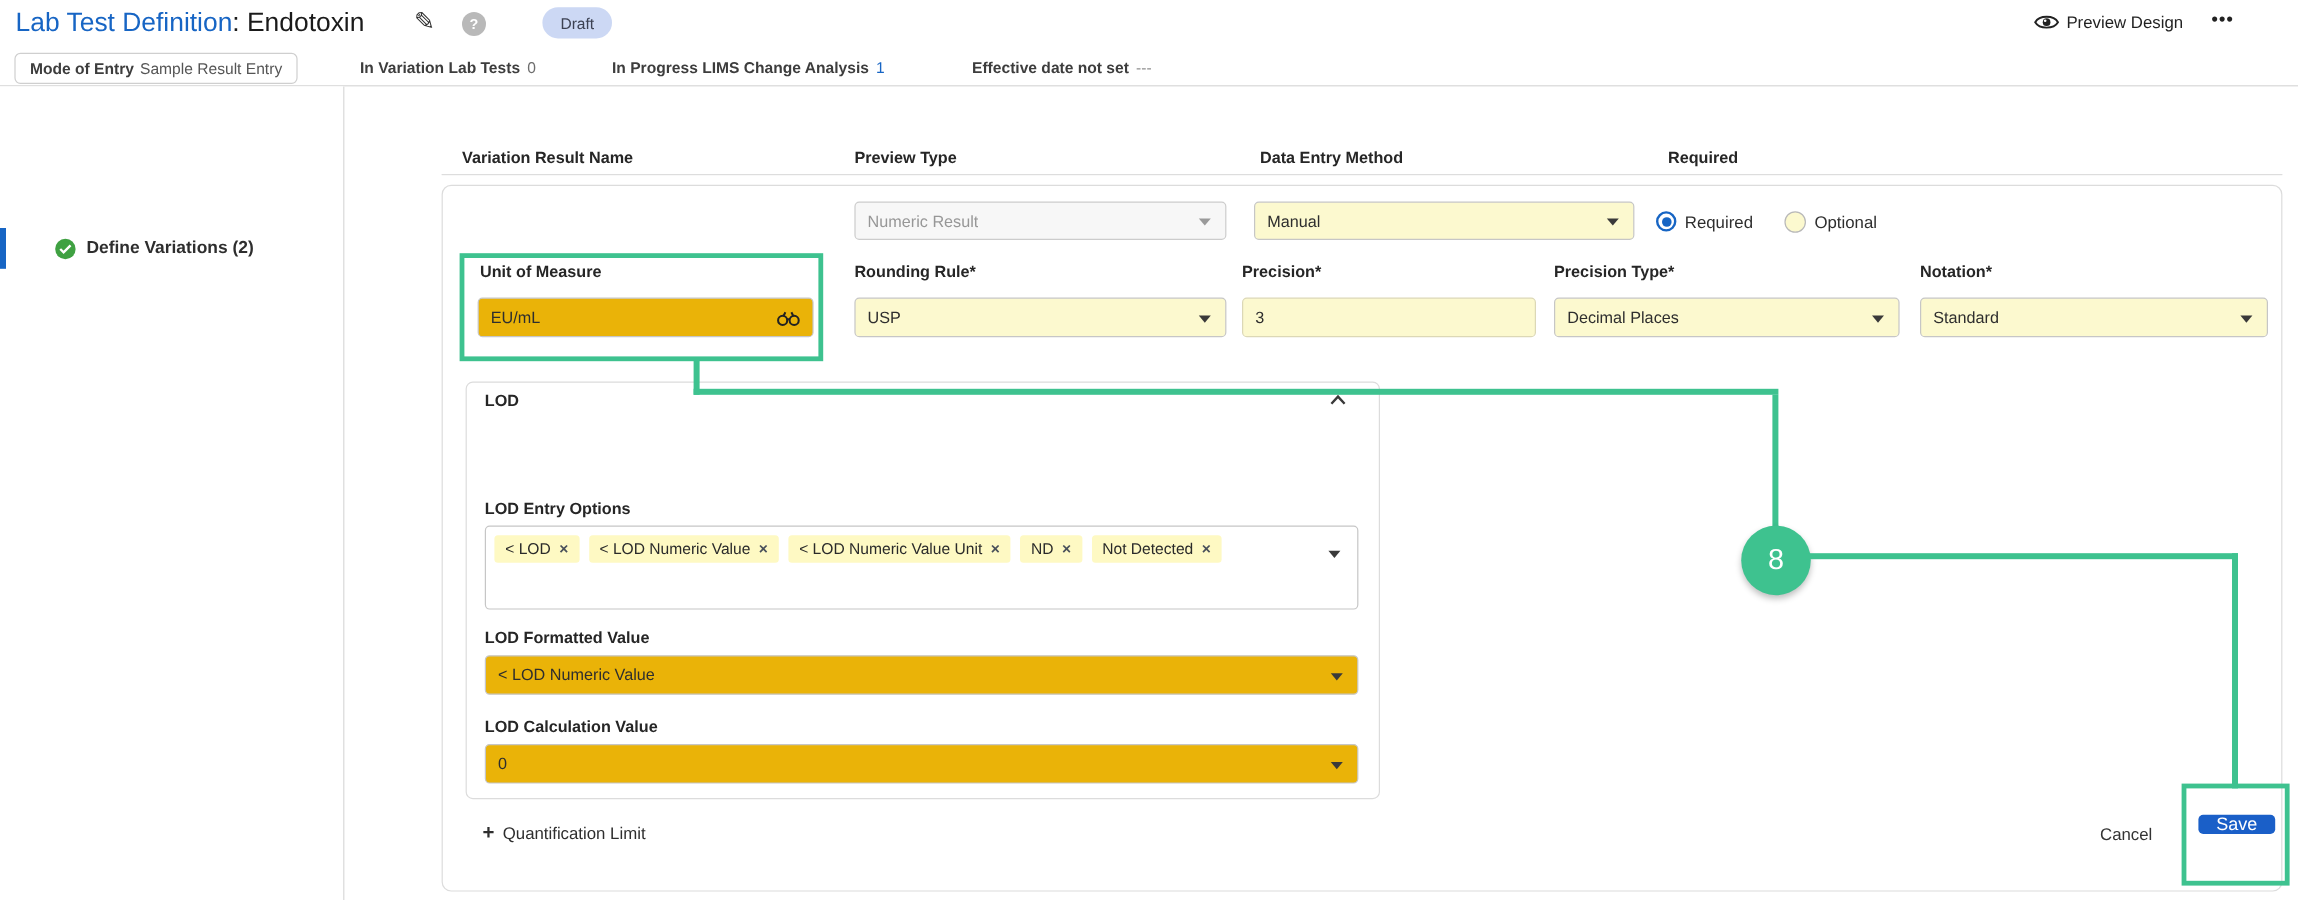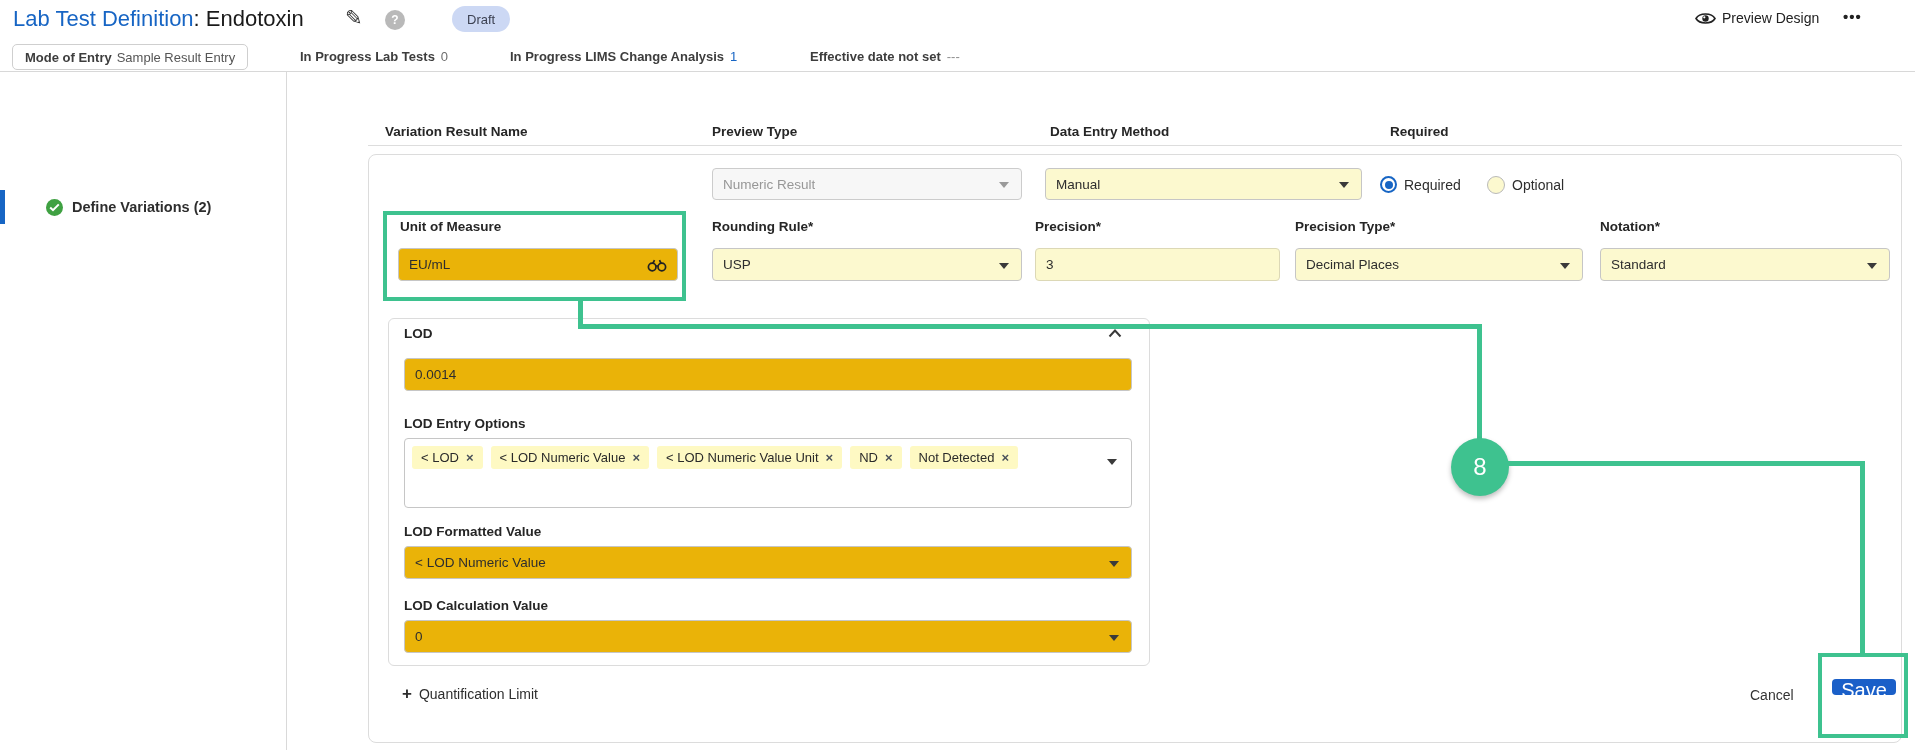--- a/index.html
+++ b/index.html
@@ -67,21 +67,21 @@
   .tag { background:#fef9c3; border-radius:3px; padding:4px 9px; font-size:13px; color:#2a2a2a;
          display:flex; align-items:center; gap:7px; white-space:nowrap; }
   .tag-x { color:#49505a; font-weight:bold; cursor:pointer; }
   .quant-link { position:absolute; left:402px; top:684px; display:flex; align-items:center; gap:7px;
                 font-size:14px; color:#2e2e2e; cursor:pointer; }
   .plus-glyph { font-size:17px; font-weight:bold; color:#2e2e2e; }
 
   .cancel-btn { position:absolute; left:1750px; top:687px; background:none; border:none; font-size:14px;
                 color:#333; font-family:"Liberation Sans", sans-serif; cursor:pointer; }
   .save-btn { position:absolute; left:1832px; top:679px; width:64px; height:16px; background:#1A5FC8;
-              color:#fff; border:none; border-radius:4px; font-size:20px; font-family:"Liberation Sans", sans-serif; cursor:pointer; }
+              color:#fff; border:none; border-radius:4px; font-size:15px; font-family:"Liberation Sans", sans-serif; cursor:pointer; }
 
   
   .ann { position:absolute; pointer-events:none; z-index:50; }
   .ann-box { border:4px solid #3EC28F; background:transparent; }
   .ann-line { background:#3EC28F; }
   .ann-circle { left:1451px; top:438px; width:58px; height:58px; border-radius:50%; background:#3EC28F;
                 color:#fff; font-size:24px; display:flex; align-items:center; justify-content:center;
                 box-shadow:0 3px 5px rgba(0,0,0,0.25); }
 </style>
 </head>
@@ -104,21 +104,21 @@
     </div>
     <span class="more-menu">•••</span>
   </div>
 
   <div class="infobar">
     <div class="mode-tab">
       <span class="ib-b">Mode of Entry</span>
       <span>Sample Result Entry</span>
     </div>
     <div class="info-item" style="left:300px;">
-      <span class="ib-b">In Progress Lab Tests</span>
+      <span class="ib-b">In Variation Lab Tests</span>
       <span class="val-gray">0</span>
     </div>
     <div class="info-item" style="left:510px;">
       <span class="ib-b">In Progress LIMS Change Analysis</span>
       <span class="val-blue">1</span>
     </div>
     <div class="info-item" style="left:810px;">
       <span class="ib-b">Effective date not set</span>
       <span class="val-dim">---</span>
     </div>
@@ -189,23 +189,20 @@
   <div class="field yellow" style="left:1600px; top:248px; width:290px; height:33px;">
     <span class="fval">Standard</span>
     <span class="arrow" style="top:14px;"></span>
   </div>
 
   <div class="lod-panel"></div>
   <span class="fld-label" style="left:404px; top:326px;">LOD</span>
   <svg style="position:absolute; left:1108px; top:329px;" width="14" height="9" viewBox="0 0 14 9">
     <path d="M1.5 7.5 L7 1.5 L12.5 7.5" fill="none" stroke="#3a3a3a" stroke-width="2"></path>
   </svg>
-  <div class="field" style="left:404px; top:358px; width:728px; height:33px;">
-    <span class="fval">0.0014</span>
-  </div>
 
   <span class="fld-label" style="left:404px; top:416px;">LOD Entry Options</span>
   <div class="tagbox">
     <span class="tag">
         <span>&lt; LOD</span>
         <span class="tag-x">×</span>
       </span>
     <span class="tag">
         <span>&lt; LOD Numeric Value</span>
         <span class="tag-x">×</span>

